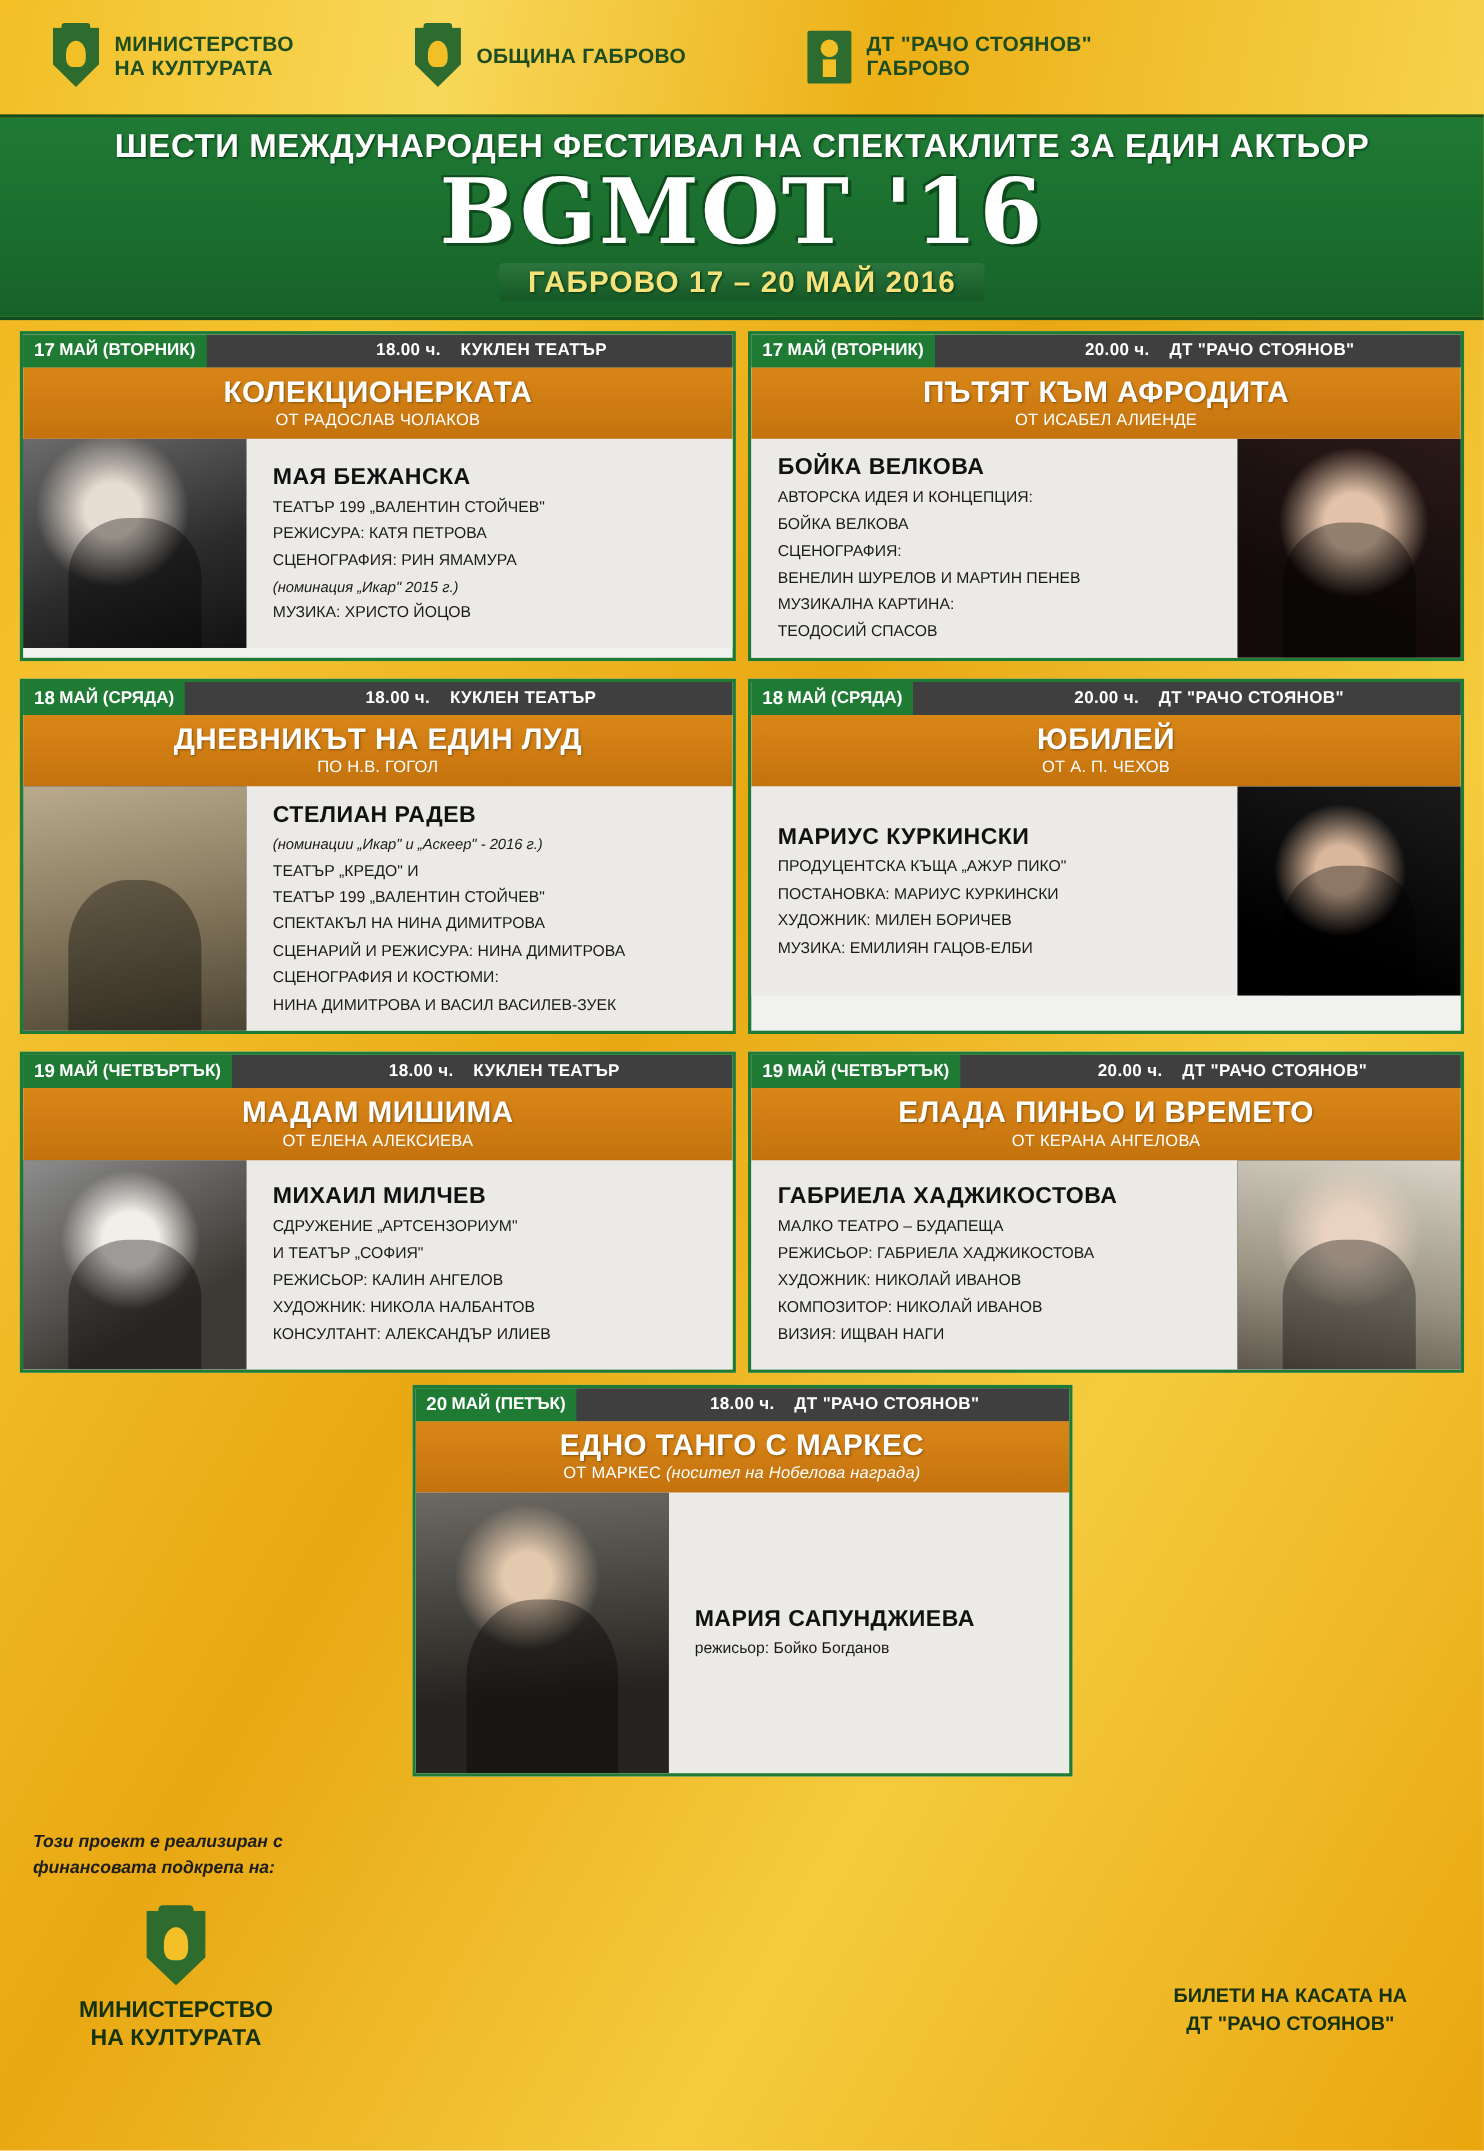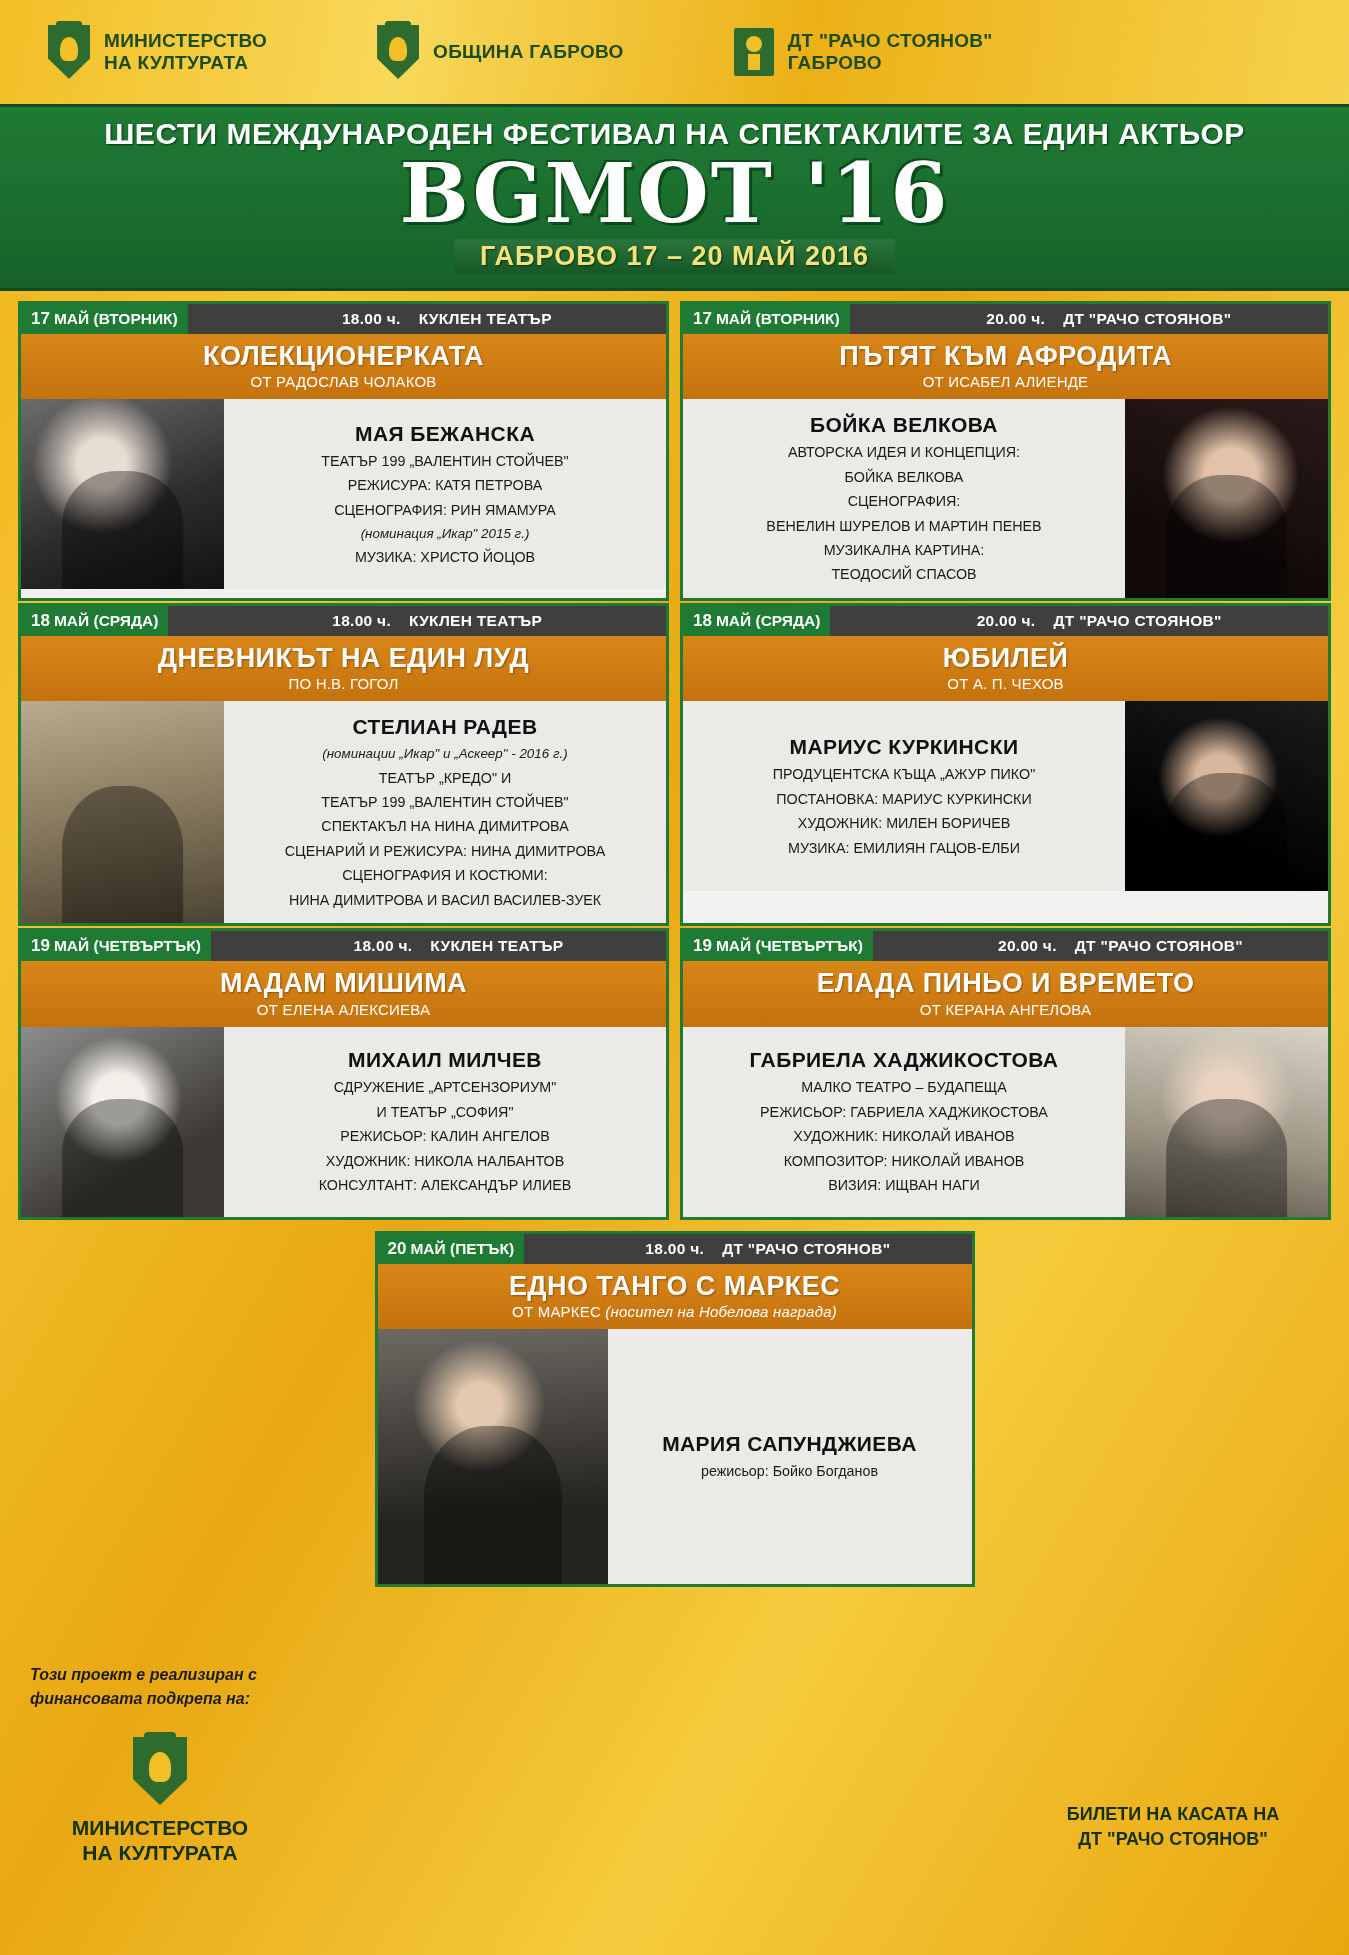--- a/index.html
+++ b/index.html
@@ -78,21 +78,21 @@
     background: linear-gradient(180deg,rgba(255,255,255,.08),rgba(0,0,0,.12));
     padding: 2px 26px; border-radius: 4px;
     text-shadow: 1px 1px 2px #05340f;
   }
 
   
   .grid {
     padding: 10px 18px 0 18px;
     display: grid;
     grid-template-columns: 1fr 1fr;
-    gap: 2px 11px;
+    gap: 16px 11px;
   }
   .card {
     border: 3px solid #1f7a34;
     background: #f1f1ef;
     overflow: hidden;
   }
   .card .hdr {
     display: flex; align-items: stretch; height: 30px;
     background: #1f7a34;
   }
@@ -122,21 +122,21 @@
   }
   .card .titlebar .sub i { font-style: italic; text-align: center; }
   .card .body {
     display:flex; min-height: 190px; background:#eceae7;
   }
   .card .body.rev { flex-direction: row-reverse; }
   .photo {
     width: 203px; flex: none; background:#3a3a3a; position:relative; overflow:hidden;
   }
   .info {
-    flex:1; padding: 14px 12px; text-align:center;
+    flex:1; padding: 14px 24px; 
     display:flex; flex-direction:column; justify-content:center; gap:7px;
   }
   .info .actor {
     font-weight:bold; font-size:21px; color:#111; letter-spacing:.4px;
   }
   .info .ln { font-size:14.3px; color:#1a1a1a; line-height:1.22; }
   .info .ln.it { font-style: italic; font-size:13.4px; }
 
   
   .last-wrap { display:flex; justify-content:center; margin-top: 11px; }

